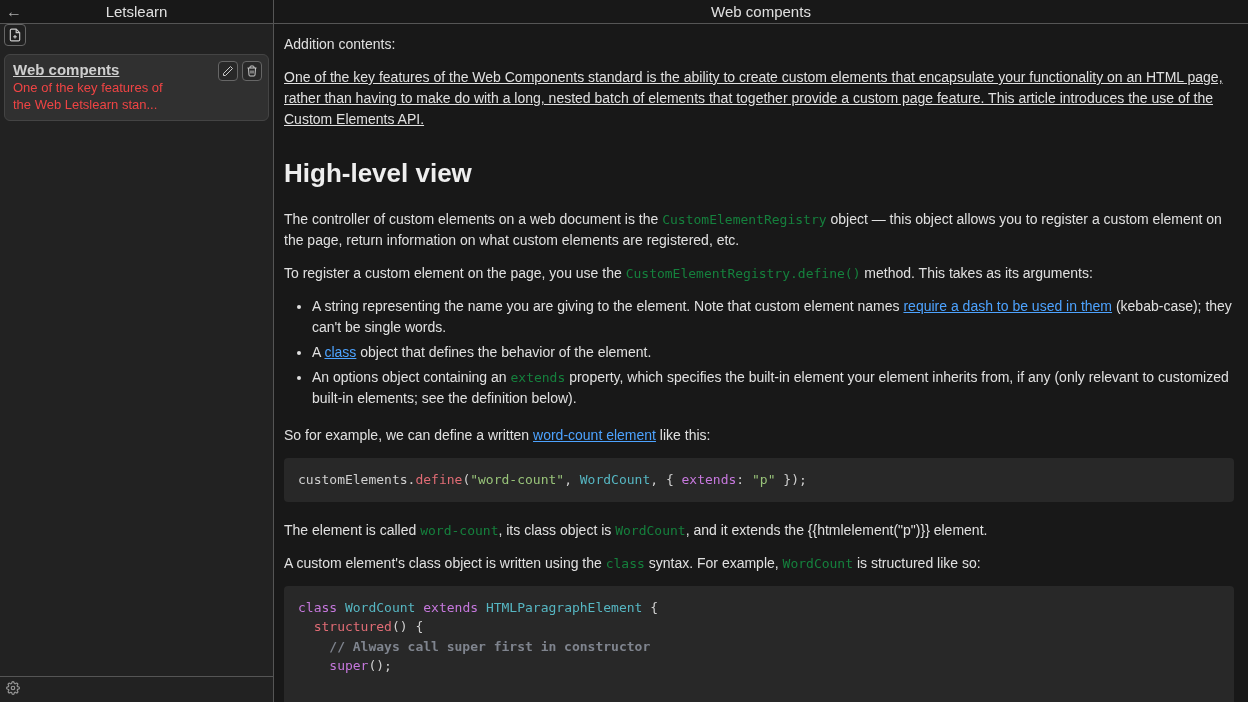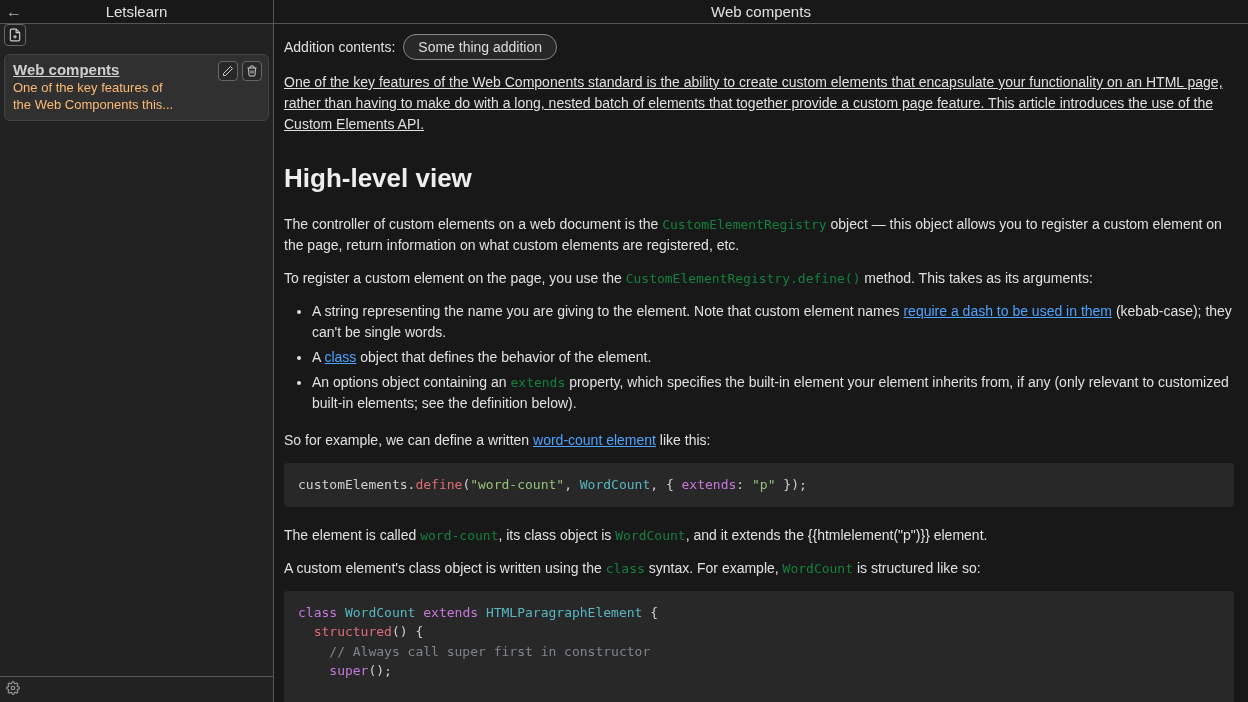--- a/index.html
+++ b/index.html
@@ -76,21 +76,21 @@
   padding: 6px 8px;
   position: relative;
 }
 .note-title {
   color: #cfcfcf;
   text-decoration: underline;
   font-size: 15px;
   font-weight: 600;
 }
 .note-preview {
-  color: #fdba74;
+  color: #ef4444;
   font-size: 13px;
   line-height: 1.3;
   margin-top: 2px;
 }
 .note-actions {
   position: absolute;
   right: 6px;
   top: 6px;
   display: flex;
   gap: 4px;
@@ -160,21 +160,21 @@
   font-family: "Consolas", "Monaco", monospace;
   font-size: 13px;
   white-space: pre;
   overflow-x: auto;
 }
 .tok-id { color: #d0d0d0; }
 .tok-fn { color: #e06c75; }
 .tok-str { color: #98c379; }
 .tok-cls { color: #56b6c2; }
 .tok-kw { color: #c678dd; }
-.tok-cm { color: #7f848e; }
+.tok-cm { color: #7f848e; font-weight: bold; }
 .tok-p { color: #d0d0d0; }
 </style>
 </head>
 <body>
 
 <div class="app">
   <div class="topbar">
     <div class="topbar-left">
       <span class="back">←</span>
       <span>Letslearn</span>
@@ -192,21 +192,21 @@
             <line x1="12" y1="12" x2="12" y2="18"></line>
             <line x1="9" y1="15" x2="15" y2="15"></line>
           </svg>
         </div>
       </div>
 
       <div class="note-item">
         <div class="note-title">Web compents</div>
         <div class="note-preview">
           <span>One of the key features of</span><br>
-          <span>the Web Components this...</span>
+          <span>the Web Letslearn stan...</span>
         </div>
         <div class="note-actions">
           <div class="icon-btn">
             <svg width="12" height="12" viewBox="0 0 24 24" fill="none" stroke="#ccc" stroke-width="2">
               <path d="M17 3l4 4L7 21H3v-4L17 3z"></path>
             </svg>
           </div>
           <div class="icon-btn">
             <svg width="12" height="12" viewBox="0 0 24 24" fill="none" stroke="#ccc" stroke-width="2">
               <polyline points="3 6 5 6 21 6"></polyline>
@@ -223,21 +223,20 @@
         <svg width="14" height="14" viewBox="0 0 24 24" fill="none" stroke="#999" stroke-width="2">
           <circle cx="12" cy="12" r="3"></circle>
           <path d="M19.4 15a1.65 1.65 0 0 0 .33 1.82l.06.06a2 2 0 1 1-2.83 2.83l-.06-.06a1.65 1.65 0 0 0-1.82-.33 1.65 1.65 0 0 0-1 1.51V21a2 2 0 0 1-4 0v-.09a1.65 1.65 0 0 0-1-1.51 1.65 1.65 0 0 0-1.82.33l-.06.06a2 2 0 1 1-2.83-2.83l.06-.06a1.65 1.65 0 0 0 .33-1.82 1.65 1.65 0 0 0-1.51-1H3a2 2 0 0 1 0-4h.09a1.65 1.65 0 0 0 1.51-1 1.65 1.65 0 0 0-.33-1.82l-.06-.06a2 2 0 1 1 2.83-2.83l.06.06a1.65 1.65 0 0 0 1.82.33h0a1.65 1.65 0 0 0 1-1.51V3a2 2 0 0 1 4 0v.09a1.65 1.65 0 0 0 1 1.51h0a1.65 1.65 0 0 0 1.82-.33l.06-.06a2 2 0 1 1 2.83 2.83l-.06.06a1.65 1.65 0 0 0-.33 1.82v0a1.65 1.65 0 0 0 1.51 1H21a2 2 0 0 1 0 4h-.09a1.65 1.65 0 0 0-1.51 1z"></path>
         </svg>
       </div>
     </div>
 
     <div class="content">
       <div class="addition-row">
         <span>Addition contents:</span>
-        <button class="addition-btn">Some thing addition</button>
       </div>
 
       <p class="intro para">One of the key features of the Web Components standard is the ability to create custom elements that encapsulate your functionality on an HTML page, rather than having to make do with a long, nested batch of elements that together provide a custom page feature. This article introduces the use of the Custom Elements API.</p>
 
       <h2>High-level view</h2>
 
       <p class="para">
         <span>The controller of custom elements on a web document is the </span><code class="inline">CustomElementRegistry</code><span> object — this object allows you to register a custom element on the page, return information on what custom elements are registered, etc.</span>
       </p>
 

